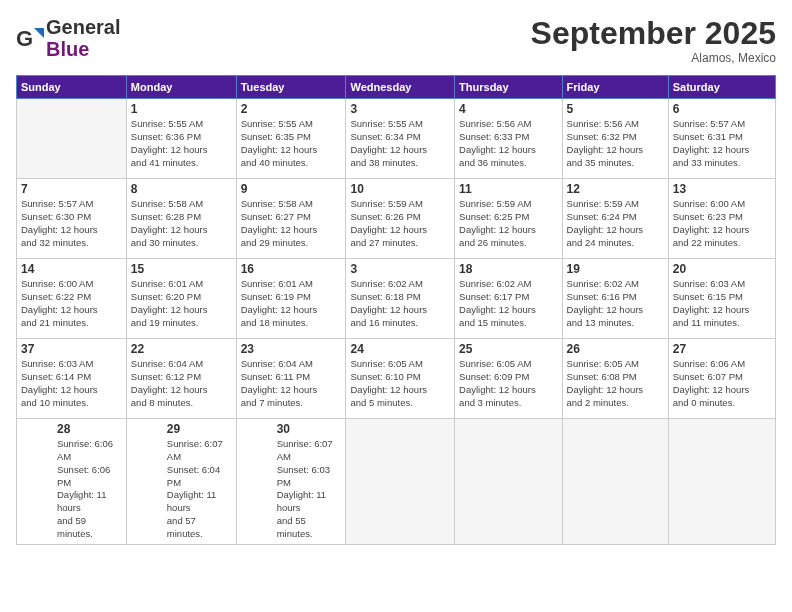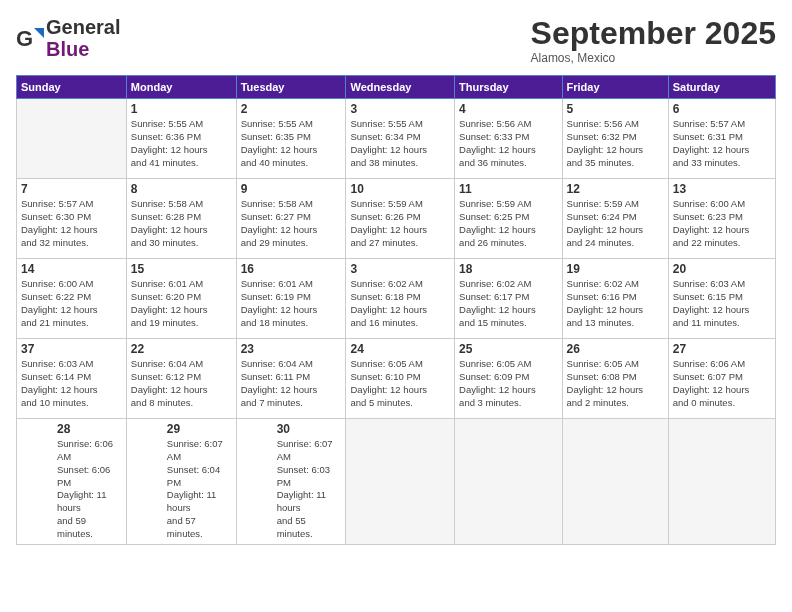--- a/index.html
+++ b/index.html
@@ -32,21 +32,21 @@
       line-height: 1.1;
     }
     .logo-general { color: #333; text-align: right; }
     .logo-blue { color: #701a75; }
     .logo-icon {
       width: 28px;
       height: 28px;
       margin-right: 2px;
     }
     .title-block {
-      text-align: left;
+      text-align: right;
     }
     .month-title {
       font-size: 32px;
       font-weight: bold;
       color: #333;
       line-height: 1.1;
     }
     .location {
       font-size: 12px;
       color: #555;

